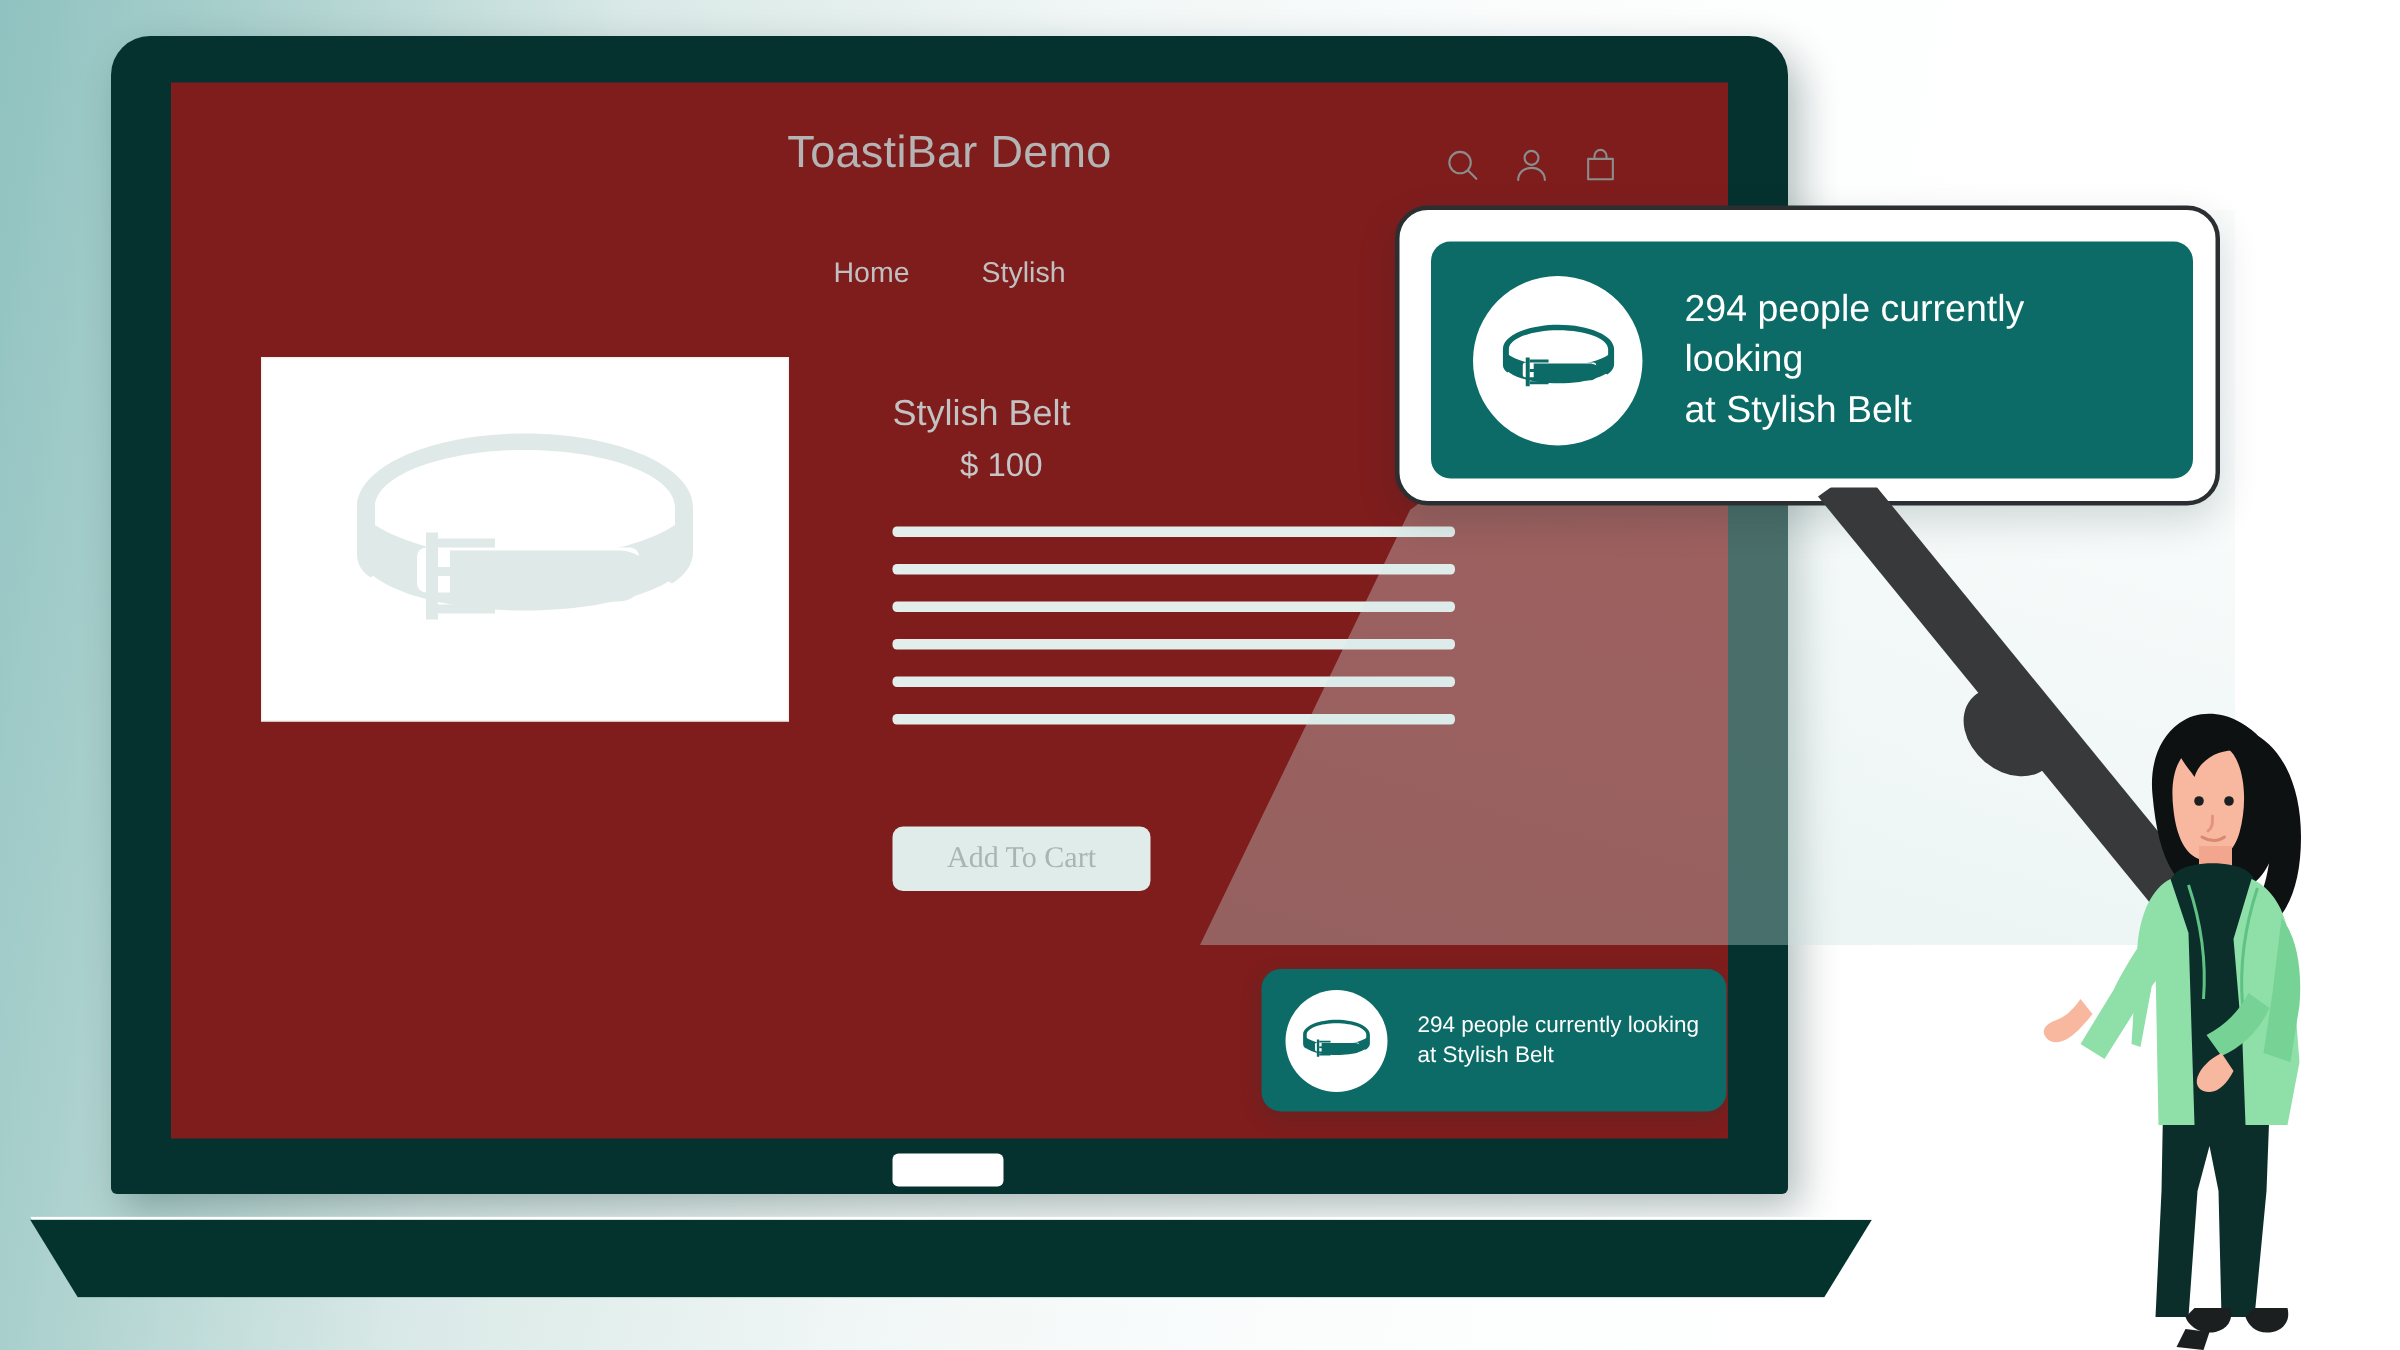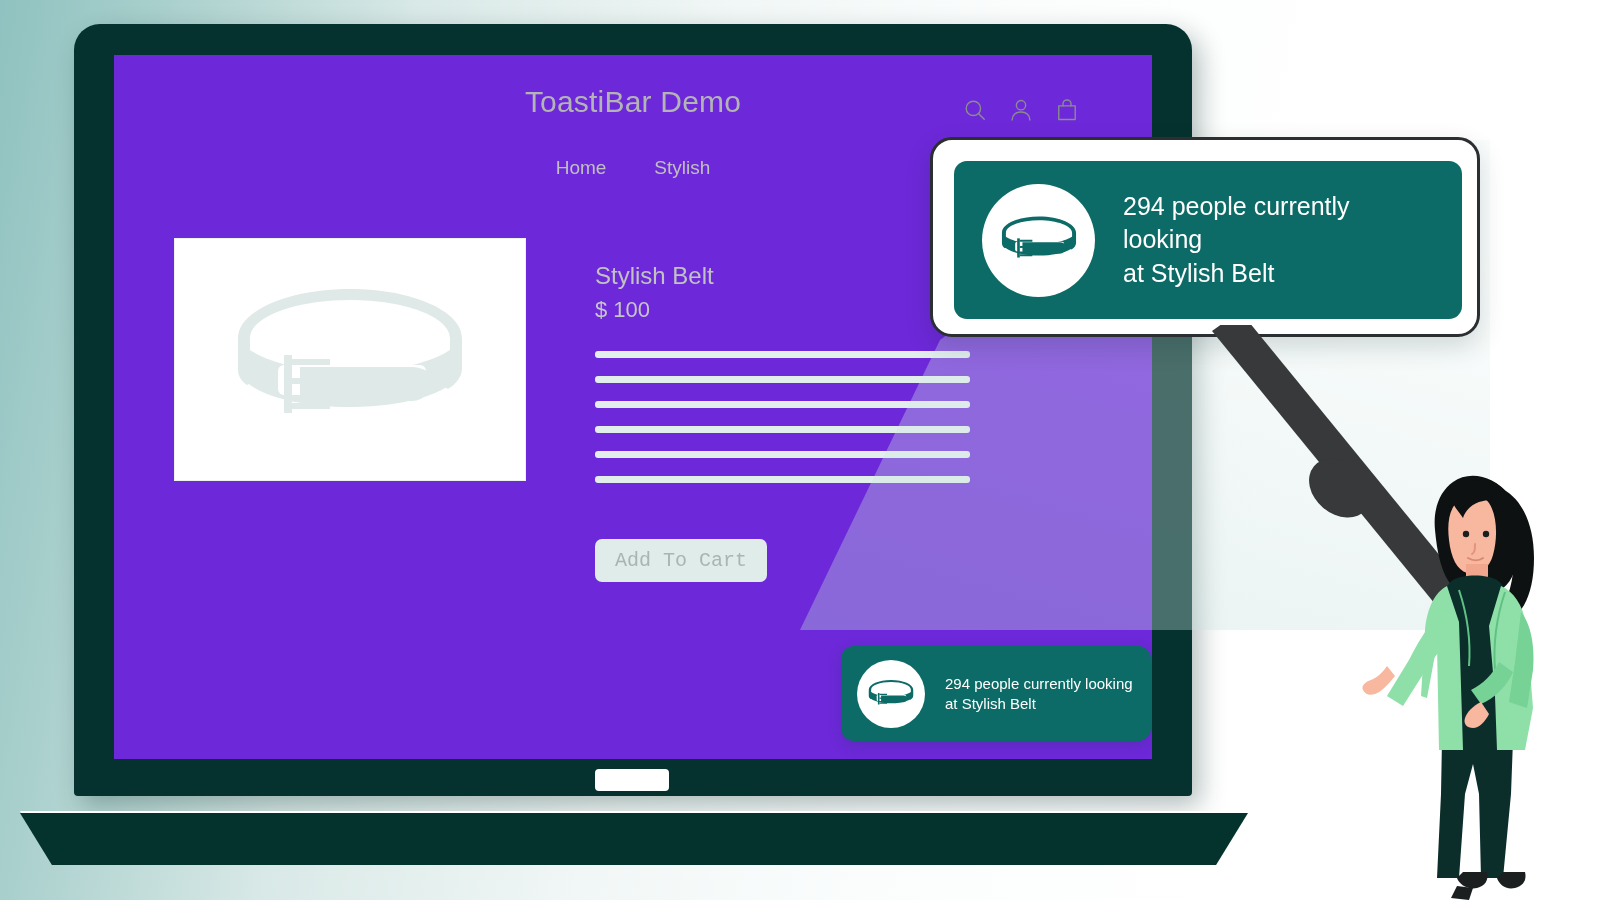--- a/index.html
+++ b/index.html
@@ -18,21 +18,21 @@
   #laptop-frame {
     position:absolute; left:74px; top:24px;
     width:1118px; height:772px;
     background:#05322e;
     border-radius:26px 26px 4px 4px;
     box-shadow:8px 10px 26px rgba(0,40,38,.30);
   }
   #laptop-screen {
     position:absolute; left:40px; top:31px;
     width:1038px; height:704px;
-    background:#6d28d9;
+    background:#7f1d1d;
     overflow:hidden;
   }
   #laptop-trackpad {
     position:absolute; left:521px; top:745px;
     width:74px; height:22px;
     background:#ffffff; border-radius:4px;
   }
   #laptop-base {
     position:absolute; left:20px; top:813px;
     width:1228px; height:52px;
@@ -57,56 +57,56 @@
     text-align:center;
     font-size:30px; font-weight:400; color:#b4b4b4;
     letter-spacing:.2px;
   }
   #header-icons {
     position:absolute; right:72px; top:42px;
     display:flex; gap:20px; align-items:center;
   }
   #header-icons .ic { width:26px; height:26px; color:#8c8c8c; display:block; }
   #main-nav {
-    position:absolute; left:0; right:0; top:102px;
+    position:absolute; left:0; right:0; top:117px;
     display:flex; justify-content:center; gap:48px;
   }
   #main-nav a {
     font-size:19px; color:#c0c0c0; text-decoration:none;
   }
 
   
   .product-area {
     position:relative; margin-top:58px;
     display:flex; padding-left:60px;
   }
   #product-image-box {
     width:352px; height:243px;
     border:1px solid #eef3f2; background:#fff;
     display:flex; align-items:center; justify-content:center;
     flex:0 0 auto;
   }
   #product-image-box svg { width:272px; height:170px; }
   .product-info { margin-left:69px; padding-top:5px; width:430px; }
   #product-title { font-size:24px; color:#c2c2c2; font-weight:400;margin-top:19px; }
-  #product-price { font-size:22px; color:#c6c6c6; margin-top:7px; }
+  #product-price { font-size:22px; color:#c6c6c6; margin-top:7px;margin-left:45px; }
   .skeleton-lines { margin-top:28px; }
   .sk { height:7px; background:#e2eeec; border-radius:3px; margin-bottom:18px; }
   .sk.w1 { width:375px; }
   .sk.w2 { width:375px; }
   .sk.w3 { width:375px; }
   .sk.w4 { width:375px; }
   .sk.w5 { width:375px; }
   .sk.w6 { width:375px; }
   #add-to-cart-button {
-    margin-top:38px;
+    margin-top:50px;
     width:172px; height:43px;
     background:#dfecea; border:none; border-radius:7px;
     color:#a9b5b3; font-size:20px;
-    font-family:Liberation Mono, monospace;
+    font-family:Liberation Serif, serif;
     cursor:pointer;
     text-align:center;
   }
 
   
   #toast-small {
     position:absolute; left:727px; top:591px;
     width:310px; height:95px;
     background:#0c6b66; border-radius:13px;
     display:flex; align-items:center; padding:0 16px;

